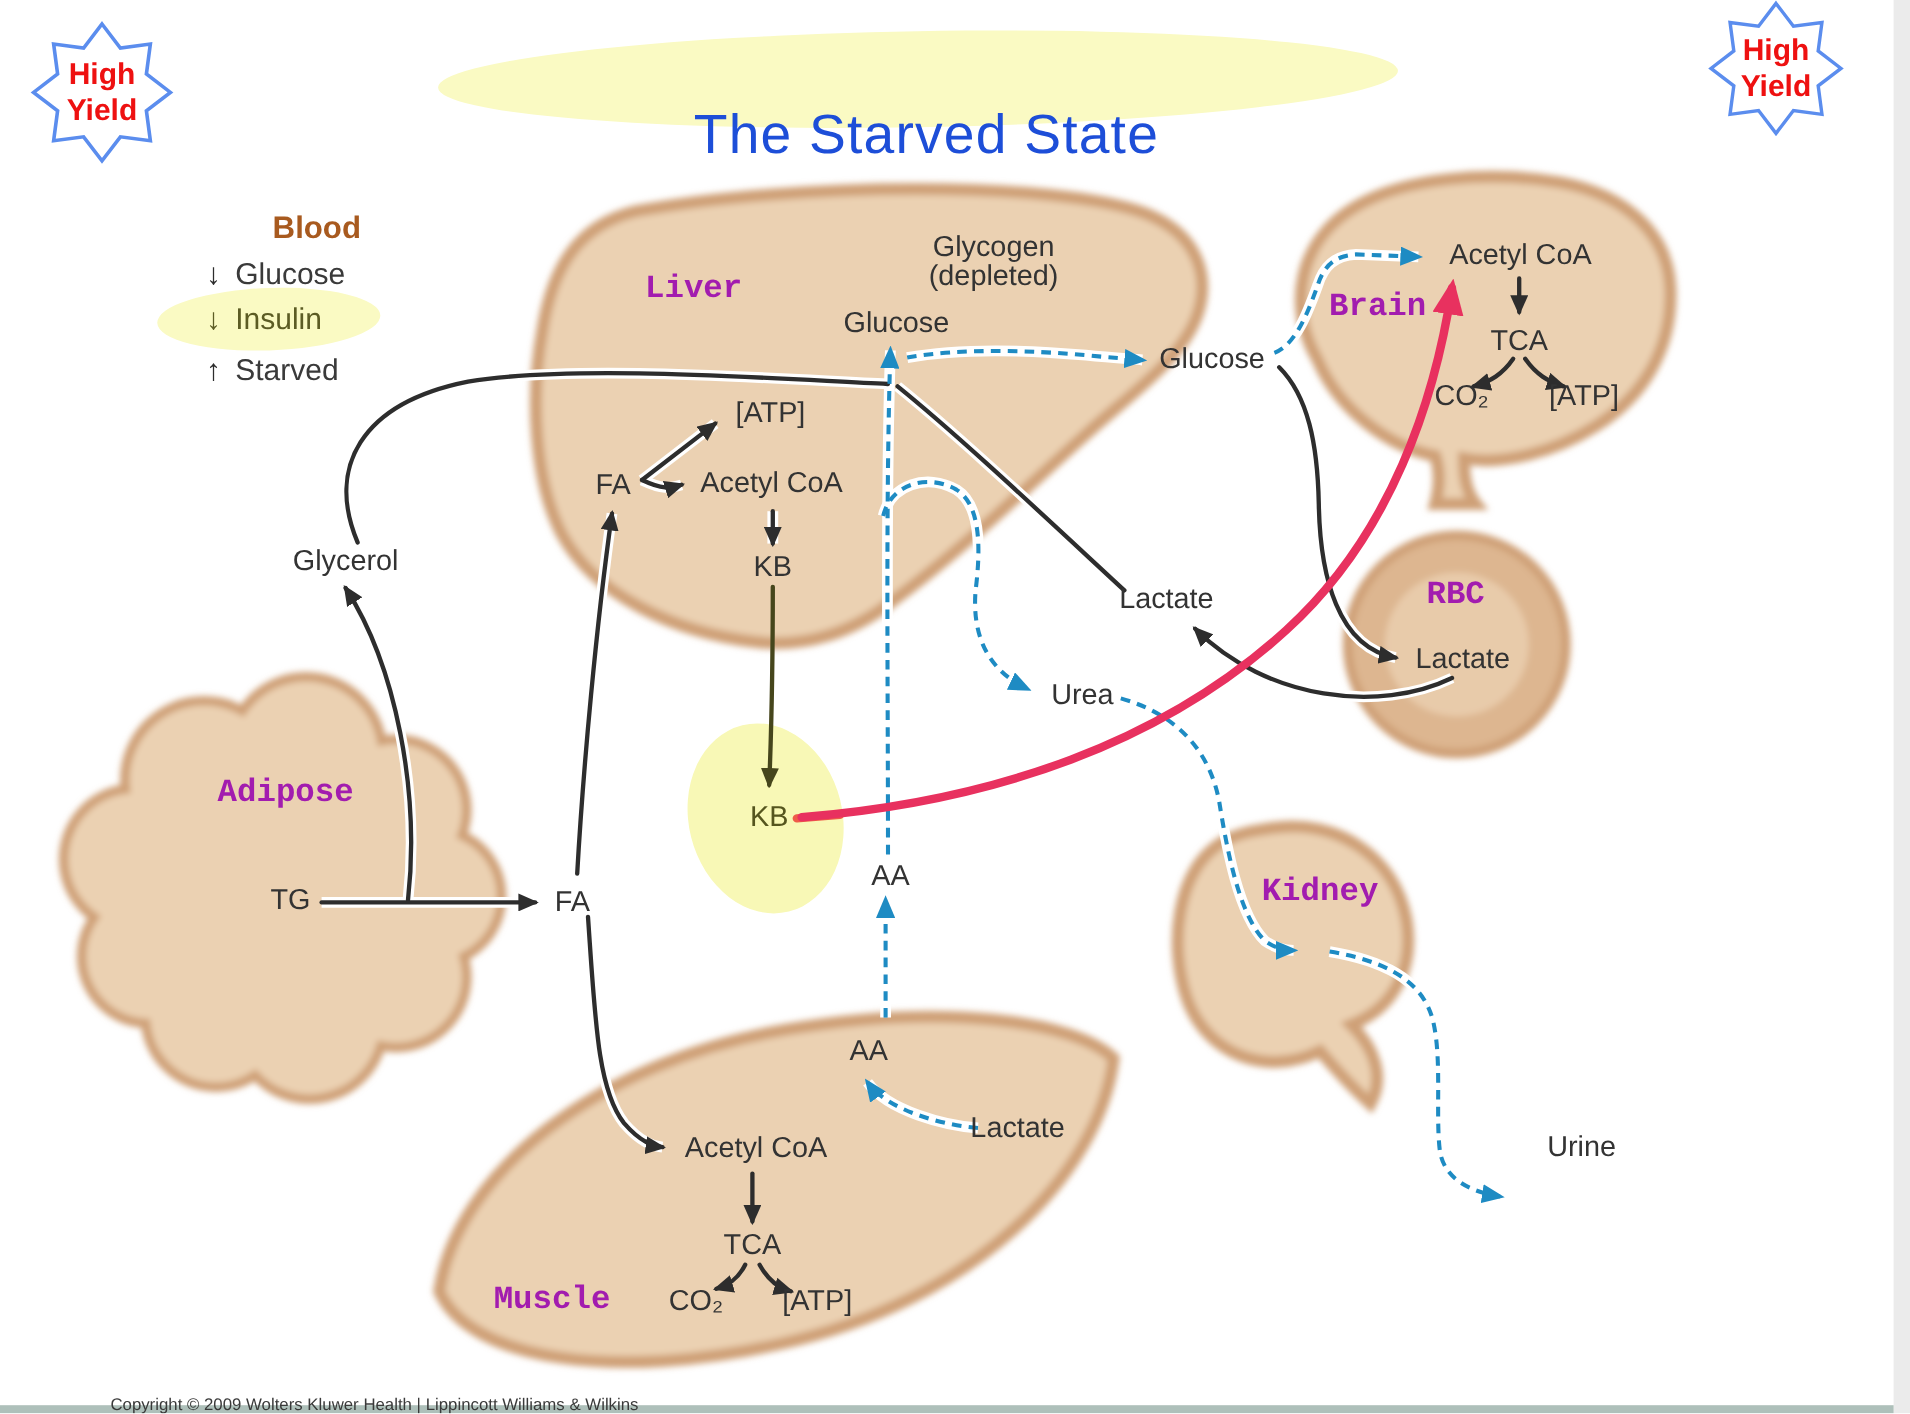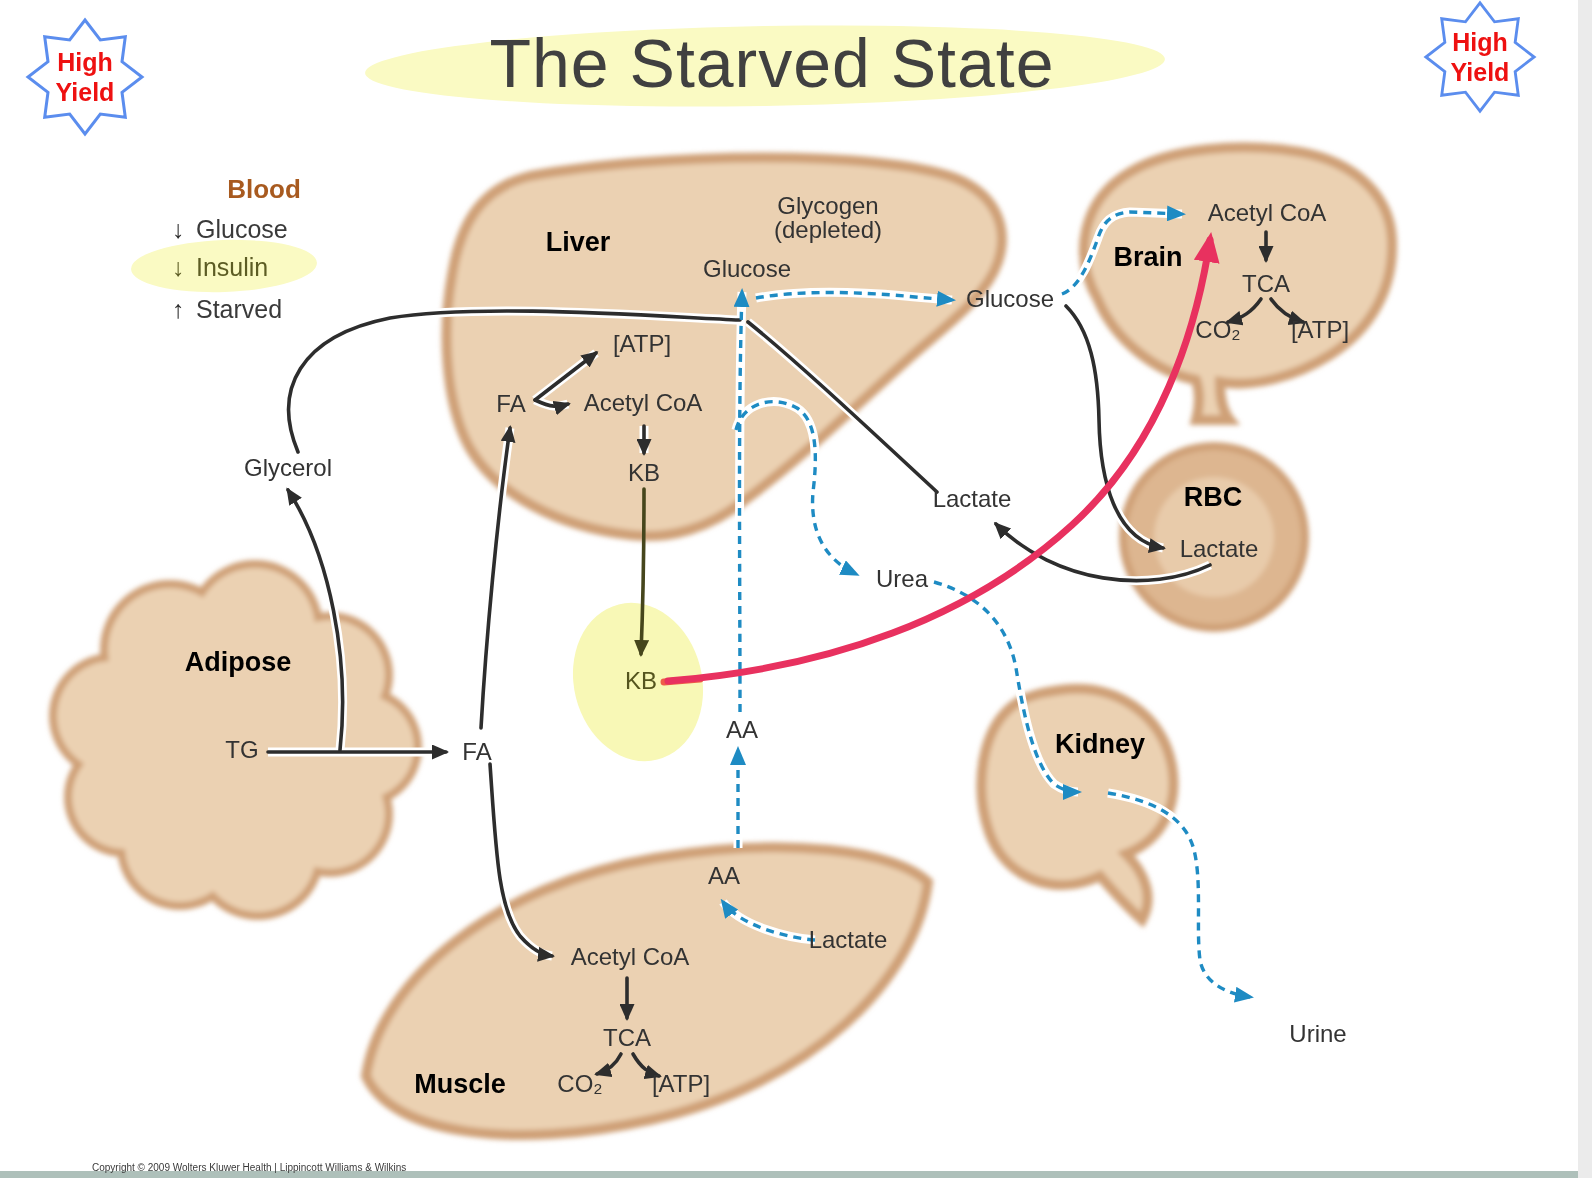--- a/index.html
+++ b/index.html
@@ -2,39 +2,39 @@
 <html><head>
 <meta charset="utf-8">
 <style>
   html,body{margin:0;padding:0;background:#fff;}
   #slide{position:relative;width:1592px;height:1178px;background:#ffffff;overflow:hidden;
          font-family:"Liberation Sans",sans-serif;}
   #artwork{position:absolute;left:0;top:0;z-index:1;}
   
   .lbl{position:absolute;transform:translate(-50%,-50%);white-space:nowrap;z-index:3;
        font-size:24px;color:#333333;line-height:1.05;}
-  .organ-name{font-weight:700;font-size:27px;color:#000000;}
+  .organ-name{font-weight:700;font-size:27px;color:#a21caf;font-family:Liberation Mono, monospace;}
   .olive{color:#55551e;}
-  .title{font-size:68px;color:#404040;letter-spacing:1px;z-index:3;}
+  .title{font-size:46px;color:#1d4ed8;letter-spacing:1px;z-index:3;margin-top:48px;}
   
   .blood-head{font-weight:700;font-size:26px;color:#a85a1f;margin-left:28px;}
   .blood-row{position:absolute;transform:translate(0,-50%);z-index:3;display:flex;gap:8px;align-items:center;}
   .blood-arrow{font-size:25px;font-weight:700;color:#2d2d2d;width:20px;text-align:center;}
   .blood-label{font-size:25px;color:#3a3a3a;}
   .blood-row.hl .blood-arrow,.blood-row.hl .blood-label{color:#5c5c24;}
   
   .badge{position:absolute;z-index:4;}
   .badge svg{position:absolute;left:0;top:0;}
   .badge-text{position:absolute;left:0;top:0;width:100%;height:100%;display:flex;flex-direction:column;
               align-items:center;justify-content:center;gap:2px;}
   .badge-text span{font-size:25px;line-height:28px;font-weight:700;color:#ee1111;}
   
   .right-strip{position:absolute;right:0;top:0;width:14px;height:100%;background:#ebebeb;z-index:5;}
   .footer-bar{position:absolute;left:0;bottom:0;width:1578px;height:7px;background:#aec0ba;z-index:5;}
-  .copyright{position:absolute;left:92px;top:1162px;font-size:10px;color:#3a3a3a;z-index:6;}
+  .copyright{position:absolute;left:92px;top:1162px;font-size:14px;color:#3a3a3a;z-index:6;}
   
   .case{stroke:#ffffff;stroke-width:9;fill:none;}
   .blk {stroke:#2d2d2d;stroke-width:3.6;fill:none;stroke-linecap:round;marker-end:url(#mb);}
   .blkn{stroke:#2d2d2d;stroke-width:3.6;fill:none;stroke-linecap:round;}
   .olv {stroke:#46461c;stroke-width:3.6;fill:none;stroke-linecap:round;marker-end:url(#molive);}
   .blu {stroke:#1e8bc3;stroke-width:3.4;fill:none;stroke-dasharray:8 6;marker-end:url(#mblue);}
   .pnk {stroke:#e8315f;stroke-width:7;fill:none;stroke-linecap:round;marker-end:url(#mpink);}
   .stub{stroke:#ef5b49;stroke-width:7;fill:none;stroke-linecap:round;}
   .organ{fill:#ebd1b2;stroke:#cfa077;stroke-width:10;}
   .cloudb{fill:#cfa077;}
@@ -239,21 +239,21 @@
   <div class="lbl" style="left:643px;top:403px">Acetyl CoA</div>
   <div class="lbl" style="left:644px;top:473px">KB</div>
 
   <div class="lbl" style="left:288px;top:468px">Glycerol</div>
   <div class="lbl" style="left:477px;top:752px">FA</div>
   <div class="lbl olive" style="left:641px;top:681px">KB</div>
   <div class="lbl" style="left:742px;top:730px">AA</div>
   <div class="lbl" style="left:902px;top:579px">Urea</div>
   <div class="lbl" style="left:972px;top:499px">Lactate</div>
   <div class="lbl" style="left:1010px;top:299px">Glucose</div>
-  <div class="lbl" style="left:1318px;top:1034px">Urine</div>
+  <div class="lbl" style="left:1318px;top:956px">Urine</div>
 
   <div class="lbl organ-name" style="left:238px;top:662px">Adipose</div>
   <div class="lbl" style="left:242px;top:750px">TG</div>
 
   <div class="lbl organ-name" style="left:460px;top:1084px">Muscle</div>
   <div class="lbl" style="left:630px;top:957px">Acetyl CoA</div>
   <div class="lbl" style="left:627px;top:1038px">TCA</div>
   <div class="lbl" style="left:580px;top:1084px">CO₂</div>
   <div class="lbl" style="left:681px;top:1084px">[ATP]</div>
   <div class="lbl" style="left:724px;top:876px">AA</div>

